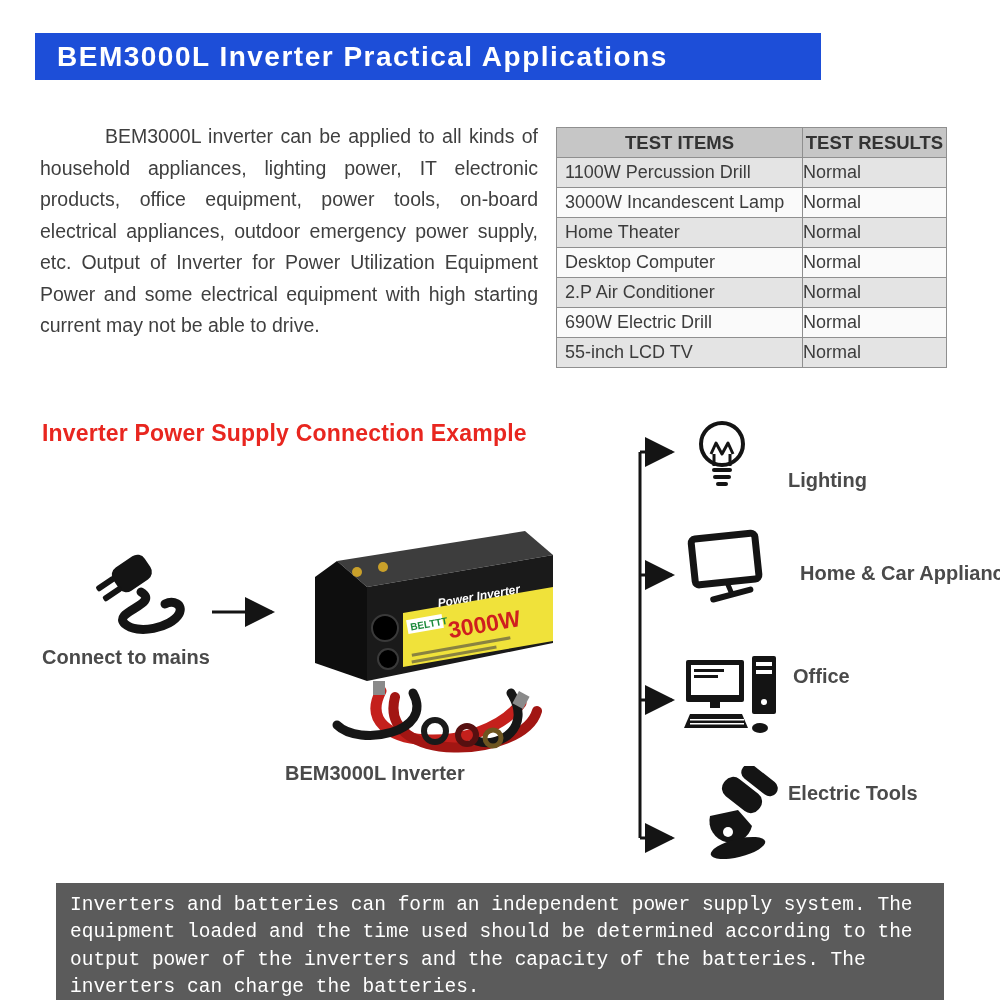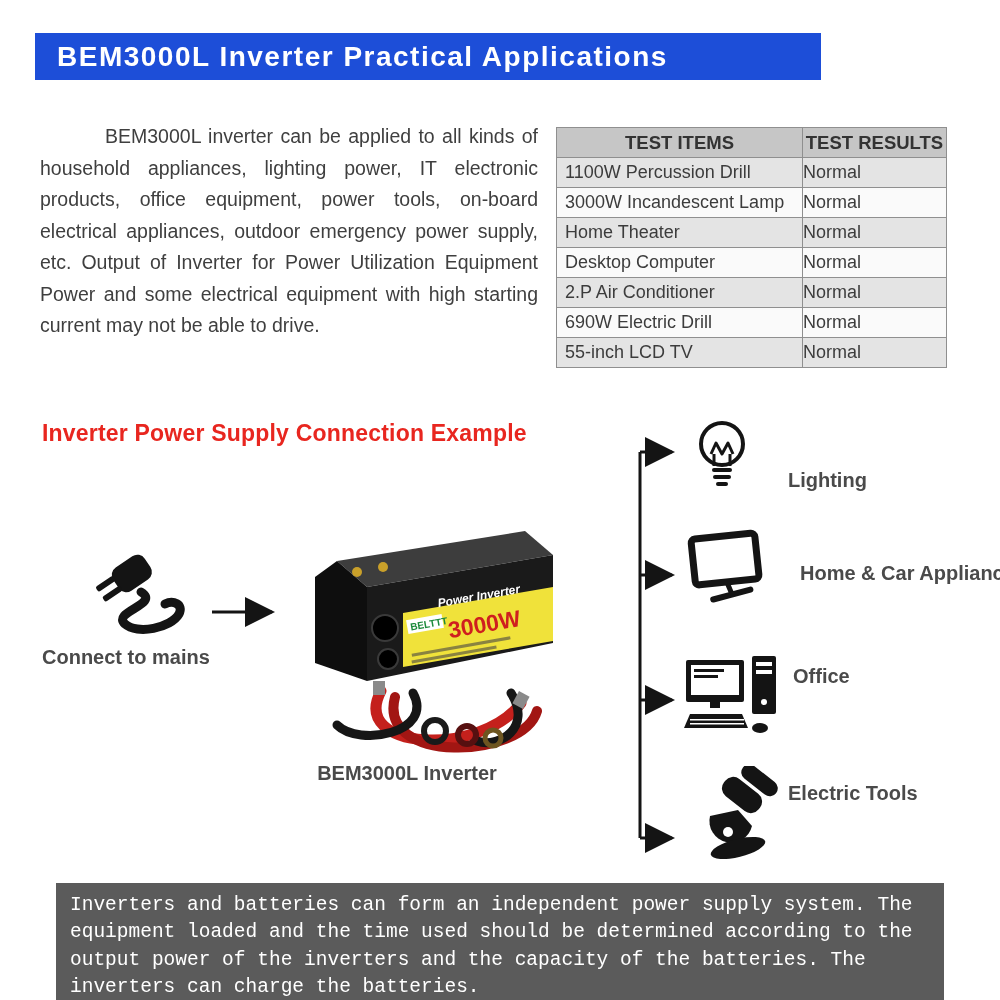--- a/index.html
+++ b/index.html
@@ -38,22 +38,22 @@
     font-size:23px; font-weight:bold; color:#e8261f; letter-spacing:0.2px;
   }
 
   .diagram-label { position:absolute; font-size:20px; font-weight:bold; color:#4a4a4a; white-space:nowrap; }
 
   .connectors { position:absolute; left:0; top:0; width:1000px; height:1000px; pointer-events:none; }
 
   .icon-box { position:absolute; }
 
   .inverter-caption {
-    position:absolute; left:272px; top:762px; width:270px;
-    text-align:center; font-size:20px; font-weight:bold; color:#4a4a4a;
+    position:absolute; left:285px; top:762px; width:270px;
+    text-align:left; font-size:20px; font-weight:bold; color:#4a4a4a;
   }
 
   .footer {
     position:absolute; left:56px; top:883px; width:888px;
     background:#5b5b5b; color:#fff; font-size:19.5px; line-height:1.4;
     padding:9px 14px;
     font-family:Liberation Mono, monospace;
   }
 </style>
 </head>

